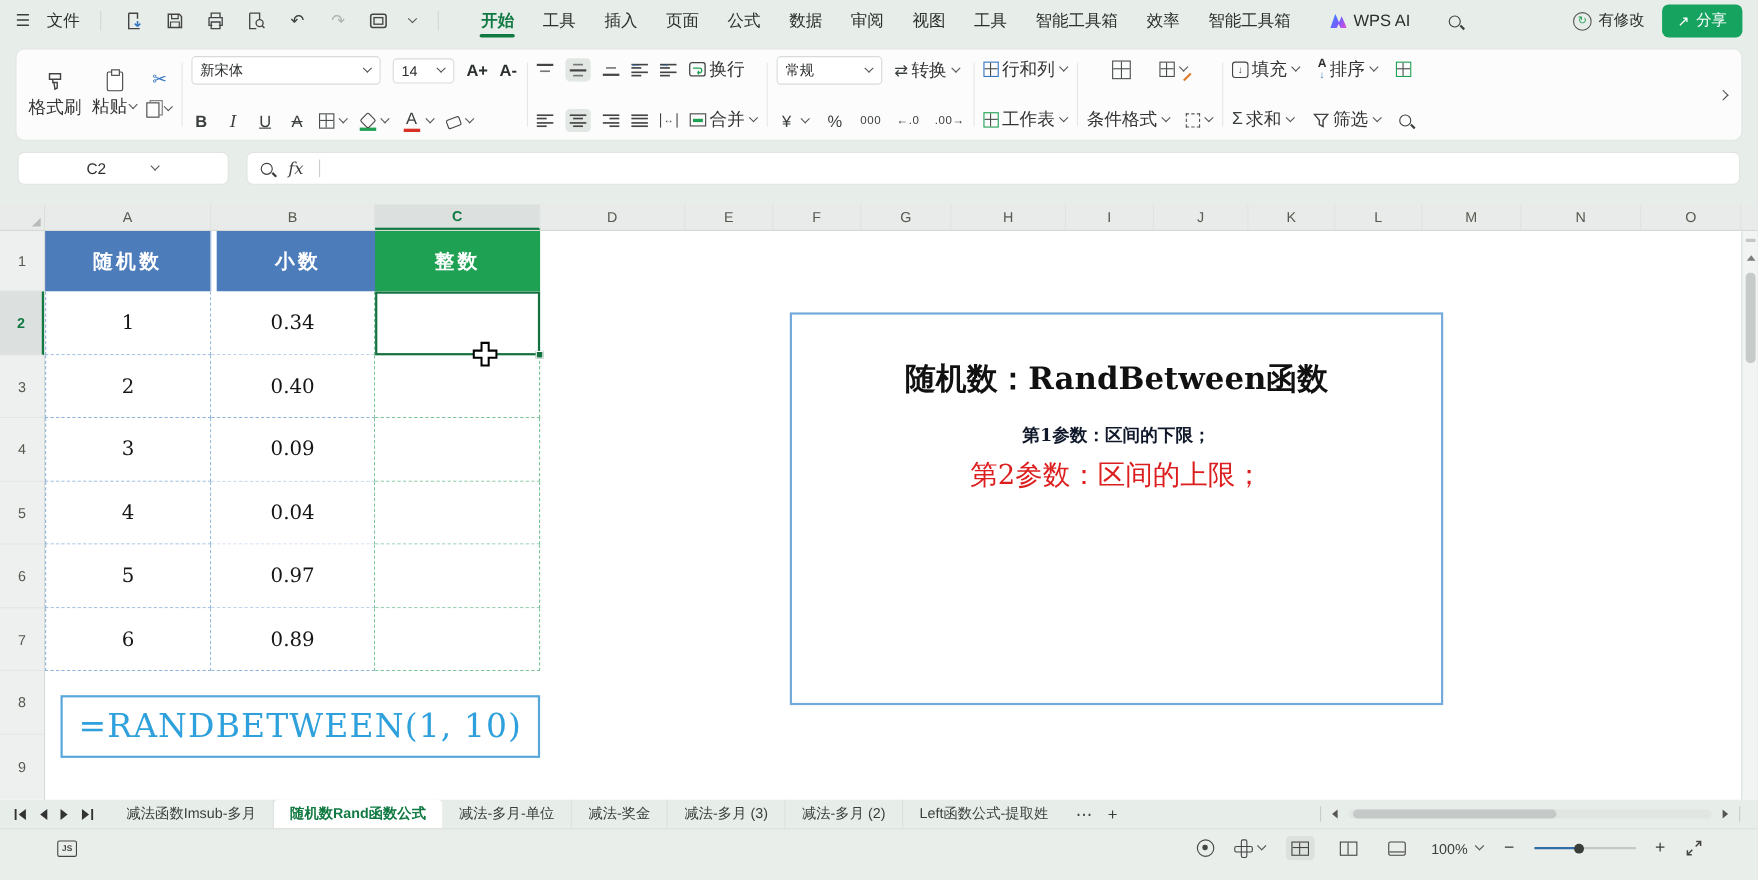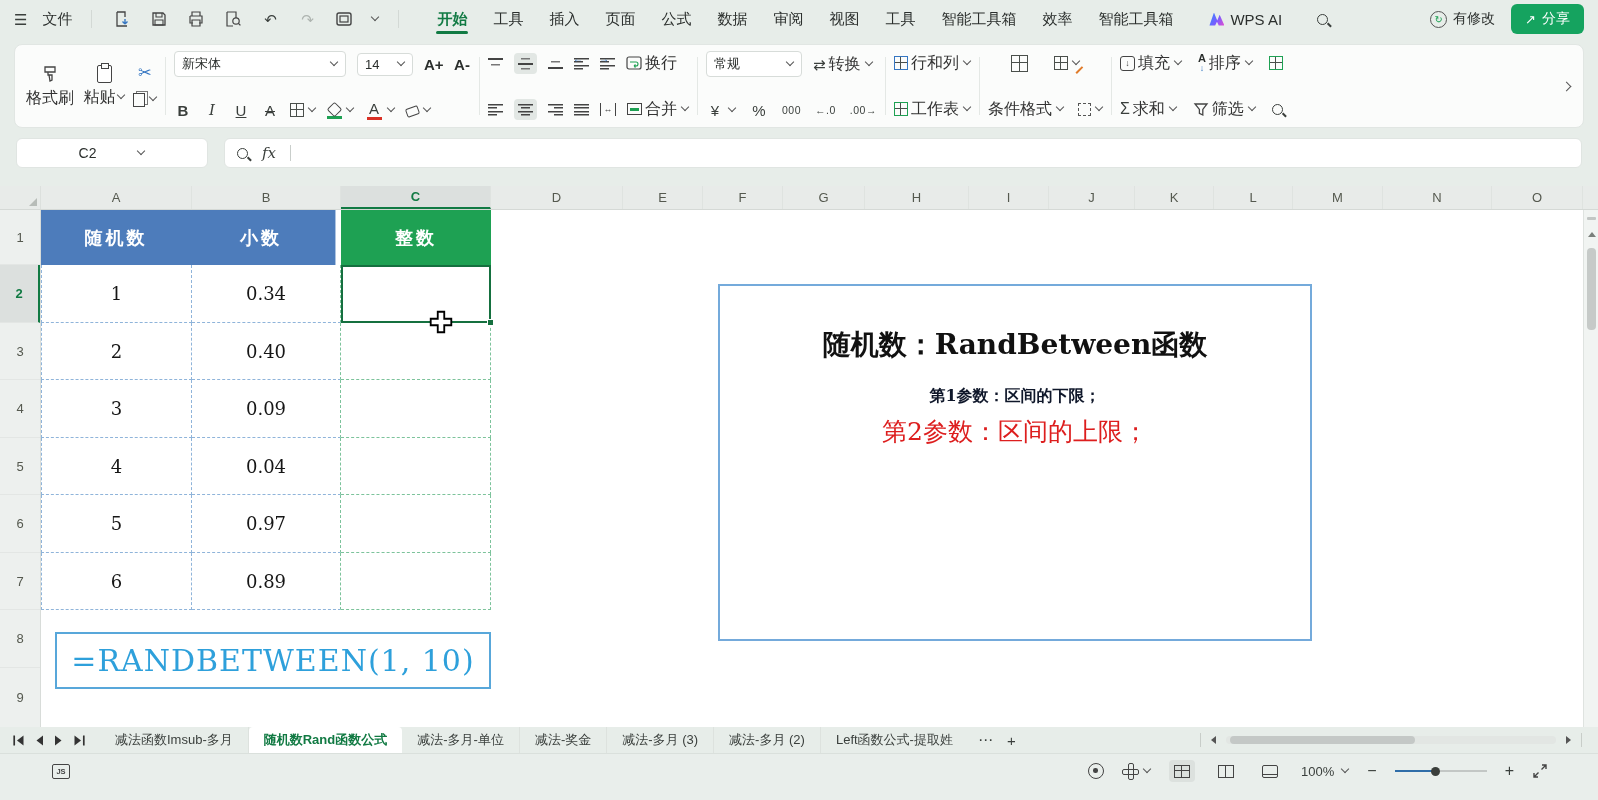--- a/index.html
+++ b/index.html
@@ -500,21 +500,21 @@
       <div class="rhcell" style="height:57px">3</div>
       <div class="rhcell" style="height:58px">4</div>
       <div class="rhcell" style="height:57px">5</div>
       <div class="rhcell" style="height:58px">6</div>
       <div class="rhcell" style="height:57px">7</div>
       <div class="rhcell" style="height:58px">8</div>
       <div class="rhcell" style="height:59px;border-bottom:none">9</div>
     </div>
 
     <div class="cell hd" style="left:41px;top:0;width:151px;height:55px;background:#4D7CBB;border-right:1px solid rgba(255,255,255,.55)">随机数</div>
-    <div class="cell hd" style="left:187px;top:0;width:149px;height:55px;background:#4D7CBB;border-right:1px solid rgba(255,255,255,.55)">小数</div>
+    <div class="cell hd" style="left:197px;top:0;width:149px;height:55px;background:#4D7CBB;border-right:1px solid rgba(255,255,255,.55)">小数</div>
     <div class="cell hd" style="left:341px;top:0;width:150px;height:55px;background:#1EA153">整数</div>
 
     <div class="cell bA" style="left:41px;top:55px;width:151px;height:58px">1</div>
     <div class="cell bB" style="left:192px;top:55px;width:149px;height:58px">0.34</div>
     <div class="cell bC" style="left:341px;top:55px;width:150px;height:58px"></div>
 
     <div class="cell bA" style="left:41px;top:113px;width:151px;height:57px">2</div>
     <div class="cell bB" style="left:192px;top:113px;width:149px;height:57px">0.40</div>
     <div class="cell bC" style="left:341px;top:113px;width:150px;height:57px"></div>
 

